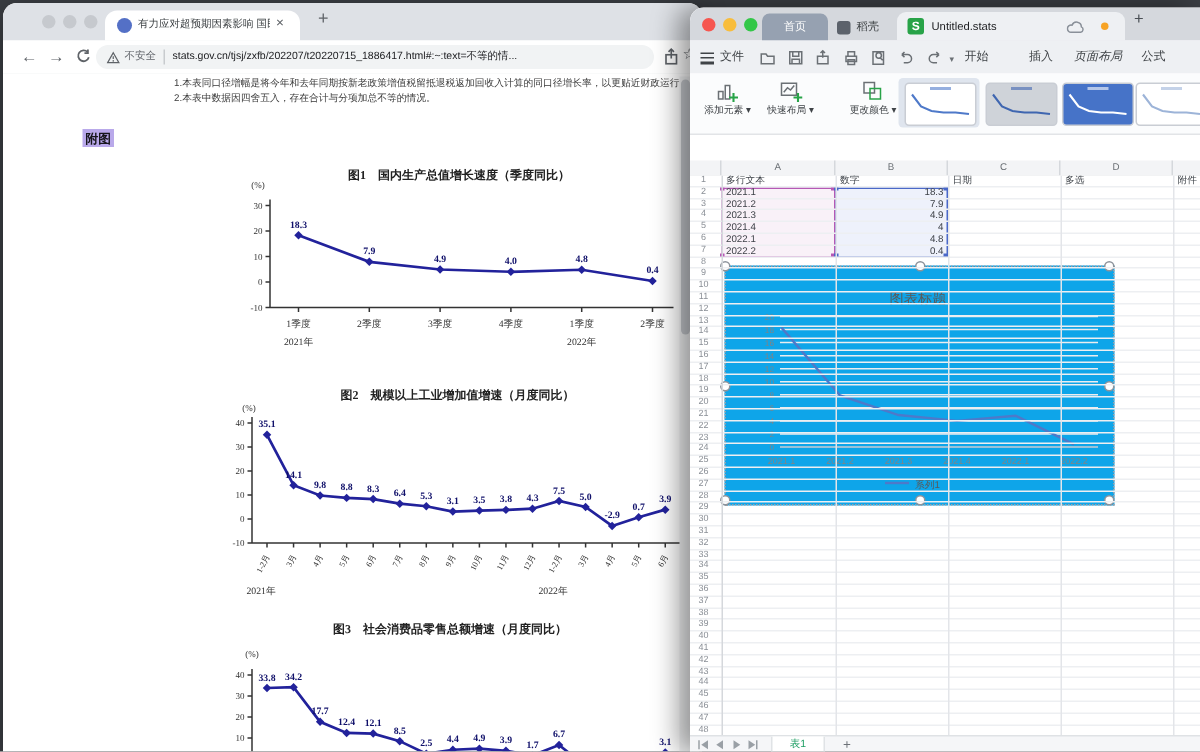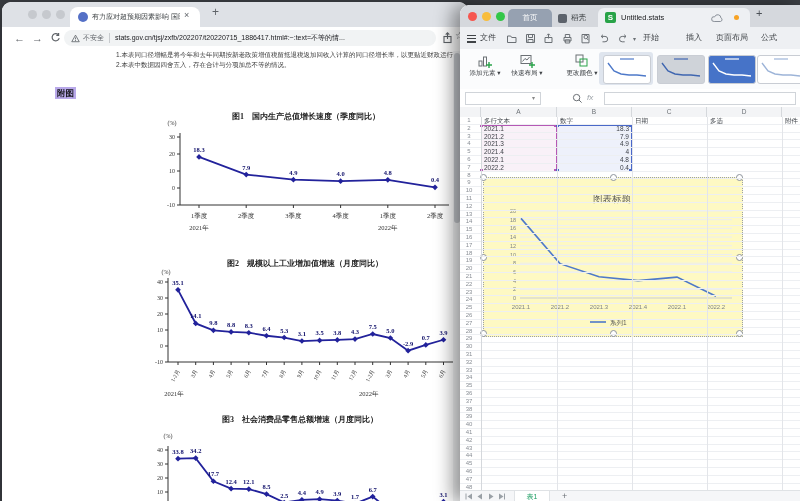--- a/index.html
+++ b/index.html
@@ -37,21 +37,21 @@
   .menu{font-size:8px;color:#3f4347;line-height:22px}
   .ribbon{left:0;top:44px;width:100%;height:40px;background:#fbfcfd;border-bottom:1px solid #e2e4e7}
   .tool{text-align:center;color:#3f4347}
   .toollbl{font-size:6.5px;color:#3f4347;white-space:nowrap}
   .thumbbox{border-radius:3px;overflow:hidden}
   .frow{left:0;top:84px;width:100%;height:18px;background:#fff;border-bottom:1px solid #dcdfe2}
   .fbox{border:1px solid #d0d4d9;background:#fff;box-sizing:border-box}
   .colhdr{left:0;top:102px;width:100%;height:10px;background:#f3f4f6;border-bottom:1px solid #d5d8dc}
   .sheet{left:0;top:112px;width:340px;height:373px;background:#fff;overflow:hidden}
   .range{box-sizing:border-box}
-  .chartobj{left:23px;top:60px;width:260px;height:160px;background:#fef9c3;border:1px dotted #9aa0a8;box-sizing:border-box}
+  .chartobj{left:23px;top:60px;width:260px;height:160px;background:#0ea5e9;border:1px dotted #9aa0a8;box-sizing:border-box}
   .handle{width:5px;height:5px;border-radius:50%;background:#fff;border:1px solid #8d939b;box-sizing:content-box}
   .tabbar{left:0;top:485px;width:100%;height:11px;background:#f5f6f8;border-top:1px solid #dfe2e5}
   .sheettab{left:54px;top:0;width:34px;height:11px;background:#fff;border-left:1px solid #e0e3e6;
             border-right:1px solid #e0e3e6;color:#1d9e63;font-size:7px;text-align:center;line-height:11px}
   svg{display:block}
 </style>
 </head>
 <body>
 
 <section class="abs win browser">
@@ -381,21 +381,21 @@
         <span style="position: absolute; left: 111px; top: 0px; width: 11px; height: 11px;">
           <svg width="11" height="11" viewBox="0 0 11 11">
             <path d="M9 3.4 H5.2 A2.7 2.7 0 0 0 5.2 8.8 H7.7 M9 3.4 L7.2 1.7 M9 3.4 L7.2 5.1" fill="none" stroke="#6b7075" stroke-width="1"></path>
           </svg>
         </span>
         <span style="position: absolute; left: 127px; top: 2px; font-size: 6px; color: rgb(107, 112, 117);">▾</span>
       </span>
     <span id="wps-menus" class="abs" style="left:0;top:0;width:100%;height:22px">
         <span style="position: absolute; left: 183px; top: 0px; font-size: 8px; color: rgb(63, 67, 71); line-height: 22px;">开始</span>
         <span style="position: absolute; left: 226px; top: 0px; font-size: 8px; color: rgb(63, 67, 71); line-height: 22px;">插入</span>
-        <span style="position: absolute; left: 256px; top: 0px; font-size: 8px; color: rgb(63, 67, 71); line-height: 22px;">页面布局</span>
+        <span style="position: absolute; left: 256px; top: 0px; font-size: 8px; color: rgb(63, 67, 71); line-height: 22px; font-style: italic;">页面布局</span>
         <span style="position: absolute; left: 301px; top: 0px; font-size: 8px; color: rgb(63, 67, 71); line-height: 22px;">公式</span>
       </span>
   </div>
 
   <div class="abs ribbon">
     <div class="abs tool" style="left:5px;top:4px;width:40px">
       <svg width="16" height="16" viewBox="0 0 16 16" style="margin:0 auto">
         <rect x="2" y="8" width="3" height="5" fill="none" stroke="#6b7075"></rect>
         <rect x="6.5" y="4" width="3" height="9" fill="none" stroke="#6b7075"></rect>
         <line x1="12" y1="9" x2="12" y2="15" stroke="#28a348" stroke-width="1.4"></line>
@@ -441,30 +441,20 @@
         </div>
         <div class="thumbbox" style="position: absolute; left: 158px; top: 3px; width: 46px; height: 27px; border: 1px solid rgb(201, 205, 212); background: rgb(255, 255, 255);">
           <svg width="46" height="27" viewBox="0 0 46 27">
             <rect x="16" y="2" width="14" height="2" fill="#9db4d8" opacity="0.6"></rect>
             <polyline points="4,7 10,15 17,18 25,19 33,19 42,20" fill="none" stroke="#9db4d8" stroke-width="1.4"></polyline>
           </svg>
         </div>
       </div>
   </div>
 
-  <div class="abs frow">
-    <input class="abs fbox" style="left: 5px; top: 3px; width: 76px; height: 13px; font-size: 7px; padding: 0px 10px 0px 3px;" value="">
-    <span class="abs" style="left:72px;top:5px;font-size:6px;color:#888">▾</span>
-    <svg class="abs" style="left:112px;top:4px" width="11" height="11" viewBox="0 0 11 11">
-      <circle cx="4.6" cy="4.6" r="3.2" fill="none" stroke="#6b7075"></circle>
-      <line x1="7" y1="7" x2="9.6" y2="9.6" stroke="#6b7075"></line>
-    </svg>
-    <span class="abs" style="left:127px;top:2px;font-size:8px;font-style:italic;color:#9aa0a6;line-height:14px">fx</span>
-    <input class="abs fbox" style="left: 144px; top: 3px; width: 192px; height: 13px; font-size: 7px; padding: 0px 3px;" value="">
-  </div>
 
   <div class="abs colhdr">
     <span class="abs" style="left:0;top:0;width:21px;height:10px;border-right:1px solid #d5d8dc;box-sizing:border-box"></span>
     <span id="col-letters" class="abs" style="left:0;top:0;width:100%;height:10px">
         <span style="position: absolute; left: 21px; top: 0px; width: 76px; height: 10px; font-size: 6.5px; color: rgb(107, 112, 117); text-align: center; line-height: 10px; border-right: 1px solid rgb(213, 216, 220); box-sizing: border-box;">A</span>
         <span style="position: absolute; left: 97px; top: 0px; width: 75px; height: 10px; font-size: 6.5px; color: rgb(107, 112, 117); text-align: center; line-height: 10px; border-right: 1px solid rgb(213, 216, 220); box-sizing: border-box;">B</span>
         <span style="position: absolute; left: 172px; top: 0px; width: 75px; height: 10px; font-size: 6.5px; color: rgb(107, 112, 117); text-align: center; line-height: 10px; border-right: 1px solid rgb(213, 216, 220); box-sizing: border-box;">C</span>
         <span style="position: absolute; left: 247px; top: 0px; width: 75px; height: 10px; font-size: 6.5px; color: rgb(107, 112, 117); text-align: center; line-height: 10px; border-right: 1px solid rgb(213, 216, 220); box-sizing: border-box;">D</span>
       </span>
   </div>

